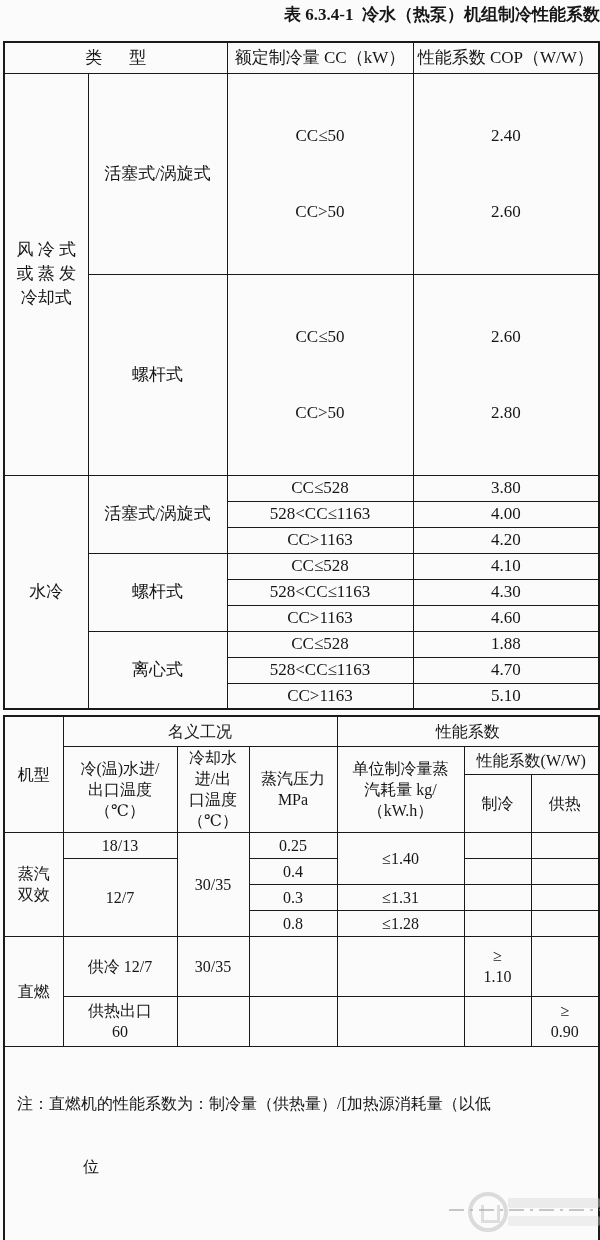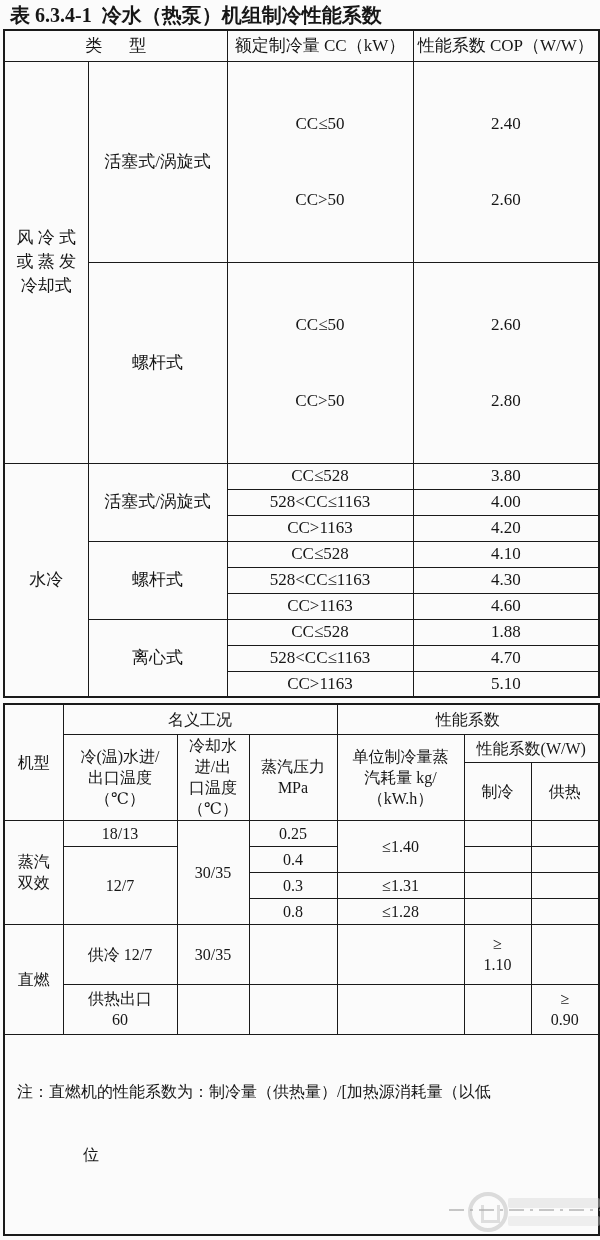--- a/index.html
+++ b/index.html
@@ -5,40 +5,41 @@
   html,body{margin:0;padding:0;}
   body{
     width:600px;height:1240px;
     background:#fbfbfb;
     color:#161616;
     font-family:"Liberation Serif","DejaVu Serif",serif;
     position:relative;
     overflow:hidden;
   }
   .ttl{
-    margin:0;font-weight:bold;font-size:20px;line-height:22px;
+    margin:0;font-weight:bold;font-size:17px;line-height:22px;
     white-space:pre-wrap;
+    text-align:right;
   }
   #ttl1{padding:4px 0 3px 10px;}
   #ttl2{margin-top:40px;padding-left:8px;}
   table{
     border-collapse:collapse;table-layout:fixed;
     margin-left:3px;width:595px;
     border:2px solid #1a1a1a;
   }
   td,th{
     border:1px solid #1a1a1a;
     text-align:center;vertical-align:middle;
     padding:0 2px;
     font-weight:normal;
     font-size:17px;line-height:24px;
     white-space:pre-wrap;
     overflow:hidden;
   }
-  #table1{margin-top:0;}
+  #table1{margin-top:12px;}
   #table2{margin-top:5px;}
   #table2 td,#table2 th{font-size:16px;line-height:21px;}
   .sp-wide{letter-spacing:1.6em;text-indent:1.6em;}
   .two div{line-height:28px;}
   .notecell{text-align:left;font-size:17px;line-height:26px;padding:4px 0 6px 0;}
   .nl1{padding-left:12px;}
   .nl2{padding-left:78px;}
   
   .wm{position:absolute;pointer-events:none;}
   #wm-line{

